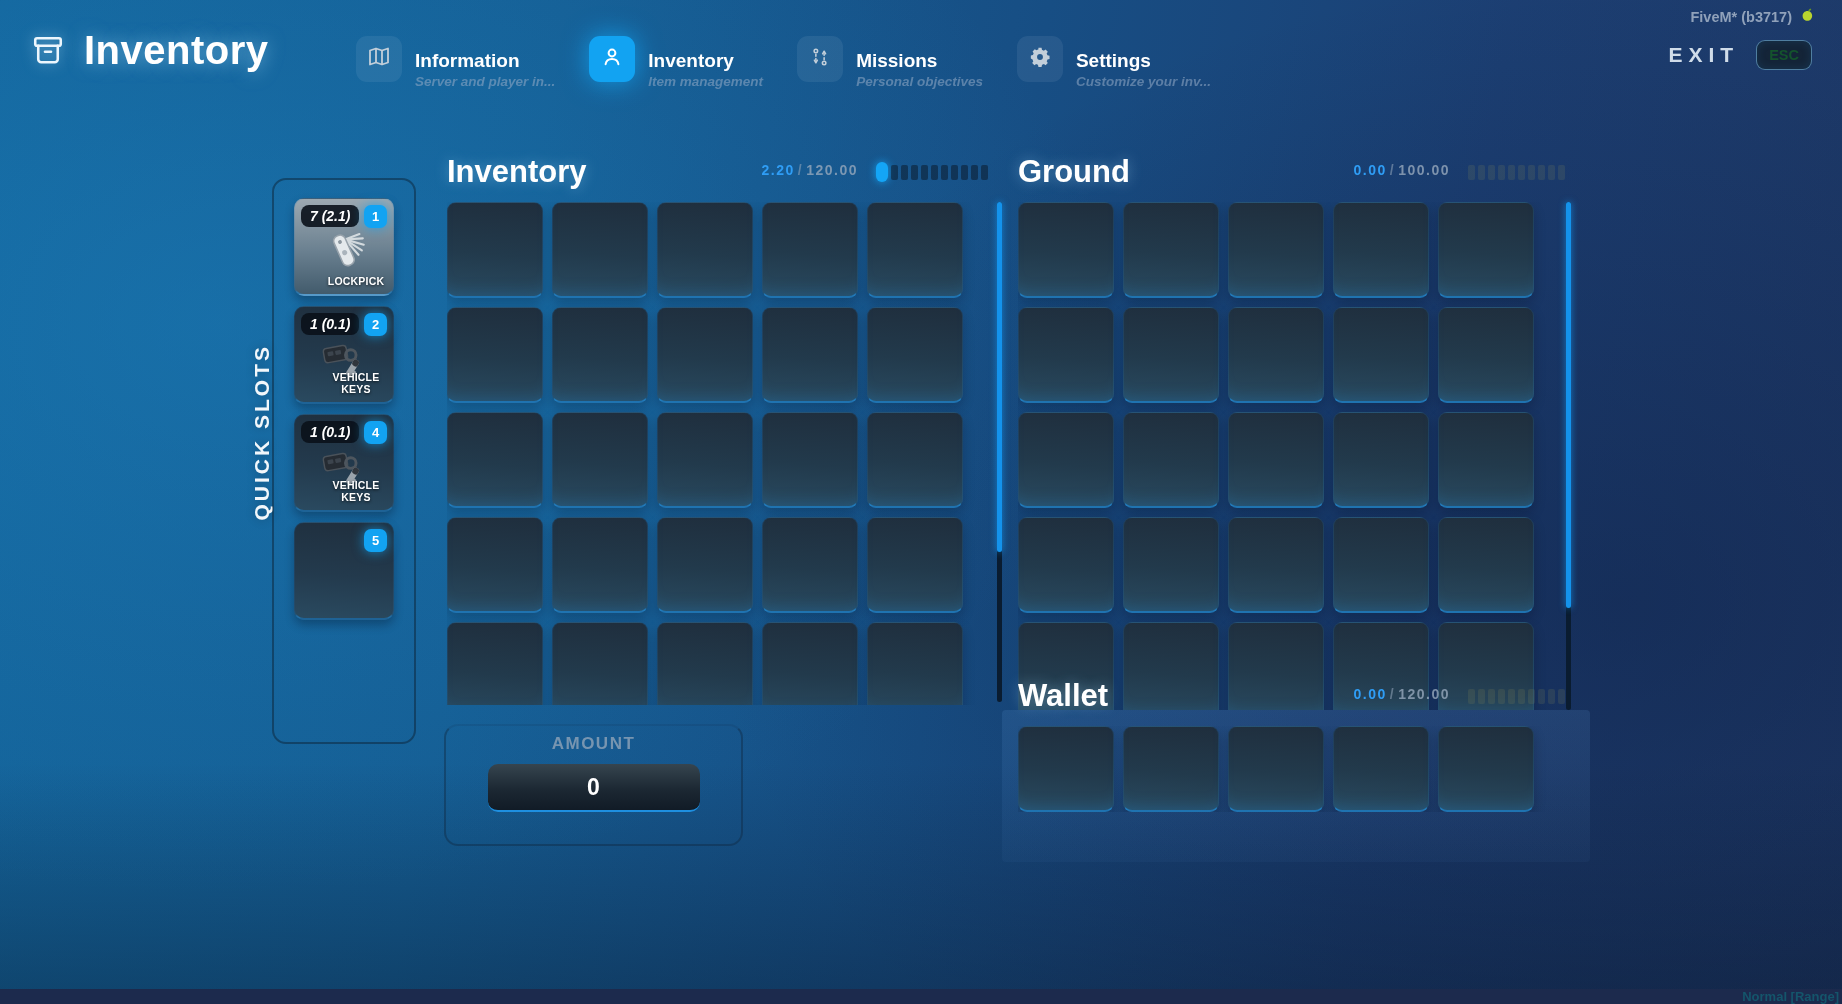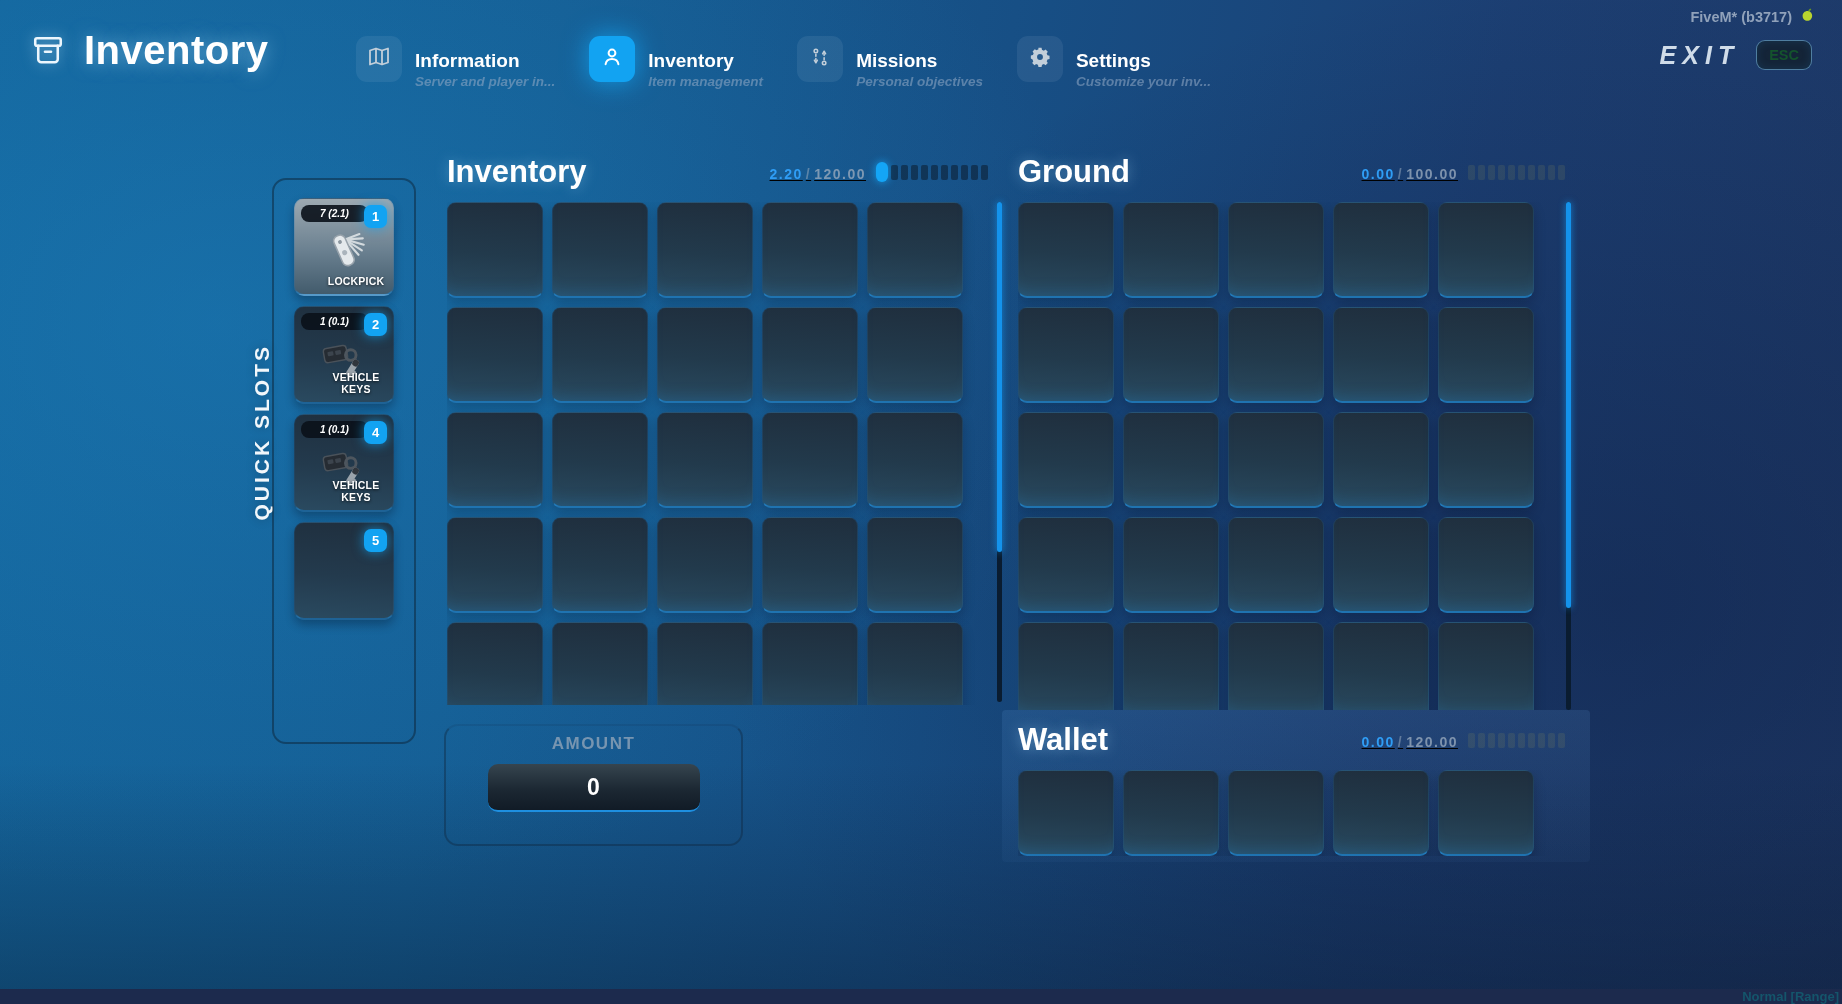--- a/index.html
+++ b/index.html
@@ -27,57 +27,57 @@
     display:grid; place-items:center; color:#c3cfda; }
   .nav-item.active .nav-tile { background:#12a3f2; color:#fff;
     box-shadow:0 0 26px rgba(18,163,242,.85); }
   .nav-text { display:flex; flex-direction:column; justify-content:center; }
   .nav-title { font-size:19px; font-weight:700; color:#fff; line-height:1.15;margin-top:21px; }
   .nav-sub { font-size:13.5px; font-style:italic; font-weight:700; color:rgba(150,172,198,.55); margin-top:2px; }
 
   .fivem { position:absolute; right:26px; top:7px; display:flex; align-items:center; gap:7px;
     font-size:14.5px; font-weight:600; color:rgba(165,180,200,.85); }
   .exit-group { position:absolute; right:30px; top:40px; display:flex; align-items:center; gap:17px; }
-  .exit-label { font-style:italic; font-weight:700; font-size:25px; letter-spacing:6px;
+  .exit-label { font-weight:700; font-size:21px; letter-spacing:6px;
     color:rgba(224,234,244,.92); cursor:pointer; }
   .esc-btn { min-width:50px; padding:6px 12px; border-radius:9px; background:rgba(19,33,47,.85);
     border:1px solid rgba(130,200,245,.55); color:#14532d; font-weight:800; font-size:14.5px;
     text-align:center; cursor:pointer; box-shadow:inset 0 0 10px rgba(40,120,190,.18); }
 
   
   .qs-vlabel { position:absolute; left:250px; top:344px; writing-mode:vertical-rl; transform:rotate(180deg);
     font-size:21px; font-weight:800; letter-spacing:3px; color:#f2f7fb; text-shadow:0 0 10px rgba(0,0,0,.25); }
   .qs-panel { position:absolute; left:272px; top:178px; width:144px; height:566px;
     border:2px solid rgba(12,28,44,.45); border-radius:14px;
     display:flex; flex-direction:column; align-items:center; gap:10px; padding-top:18px; }
   .qs-slot { position:relative; width:100px; height:98px; border-radius:10px; cursor:pointer;
     background:linear-gradient(185deg,#1f2f3e 0%,#233a4d 55%,#2a4a60 100%);
     border:1px solid rgba(30,110,180,.20); border-bottom:2px solid rgba(30,140,220,.55);
     box-shadow:0 5px 10px rgba(0,10,25,.3); }
   .qs-slot.selected { background:linear-gradient(180deg,#9da9b1 0%,#6a8090 55%,#425b6c 100%); }
   .qs-pill { position:absolute; top:6px; left:6px; background:rgba(10,17,25,.9); border-radius:8px;
-    padding:3px 19px; color:#fff; font-size:10px; font-weight:700; font-style:italic; white-space:nowrap; }
+    padding:3px 9px; color:#fff; font-size:14px; font-weight:700; font-style:italic; white-space:nowrap; }
   .qs-badge { position:absolute; top:6px; right:6px; width:23px; height:23px; border-radius:7px;
     background:#12a3f2; color:#fff; display:grid; place-items:center; font-size:13px; font-weight:800;
     box-shadow:0 0 12px rgba(18,163,242,.75); }
   .qs-icon { position:absolute; left:50%; top:54%; transform:translate(-50%,-50%); line-height:0; }
   .qs-name { position:absolute; bottom:7px; left:0; right:0; text-align:center; color:#fff;
     font-size:10.5px; font-weight:800; letter-spacing:.2px; text-shadow:0 1px 3px rgba(0,0,0,.7);margin-left:24px; }
 
   
   .section { position:absolute; }
   #inv-section { left:447px; top:150px; width:541px; }
   #ground-section { left:1018px; top:150px; width:547px; }
   #wallet-band { position:absolute; left:1002px; top:710px; width:588px; height:152px; border-radius:4px;
     background:linear-gradient(180deg, rgba(95,155,220,.16), rgba(95,155,220,.05)); }
-  #wallet-section { left:1018px; top:718px; width:547px; }
+  #wallet-section { left:1018px; top:674px; width:547px; }
 
   .sec-head { display:flex; align-items:center; justify-content:space-between; height:44px; margin-bottom:8px; }
   .sec-title { font-size:31px; font-weight:800; color:#fff; text-shadow:0 0 14px rgba(170,225,255,.4); }
-  .sec-weight { display:flex; align-items:flex-end; gap:10px;text-decoration:underline; }
+  .sec-weight { display:flex; align-items:flex-start; gap:18px; }
   .w-text { font-size:14px; font-weight:700; letter-spacing:1.5px; white-space:nowrap; }
   .w-cur { color:#2f9df5; }
   .w-sep { color:rgba(150,168,188,.55); margin:0 3px; }
   .w-max { color:rgba(150,168,188,.8); }
 
   .seg-bar { display:flex; align-items:center; gap:3px; height:20px; }
   .seg-thumb { width:12px; height:20px; border-radius:6px; background:#14a5f6;
     box-shadow:0 0 9px rgba(20,165,246,.9); }
   .seg { width:7px; height:15px; border-radius:2px; background:rgba(10,22,36,.5); }
   .seg-bar.dim .seg { background:rgba(150,150,90,.16); }

